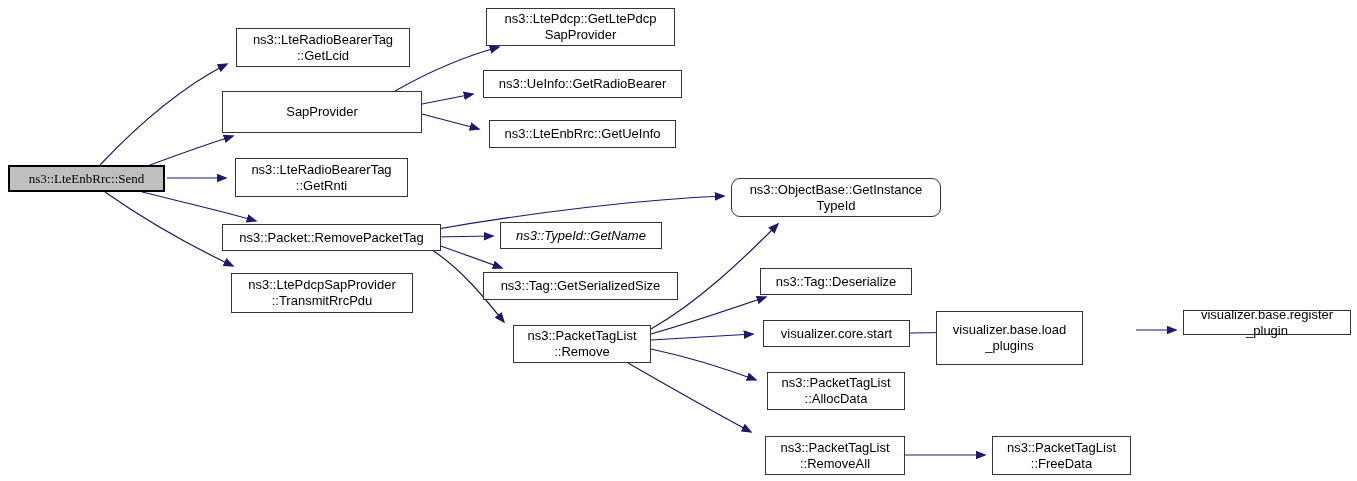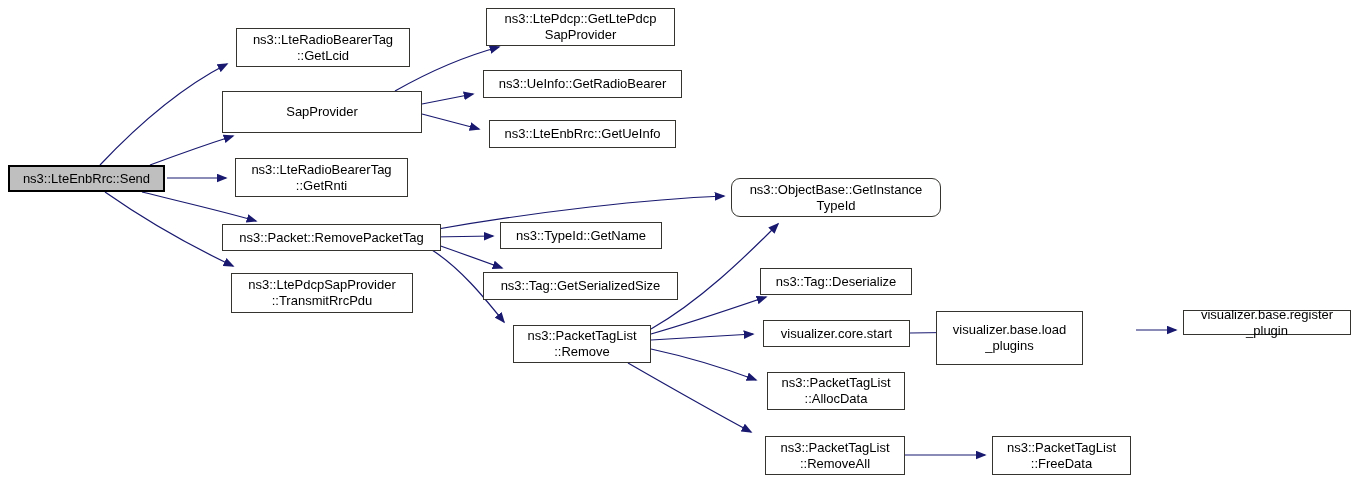--- a/index.html
+++ b/index.html
@@ -34,20 +34,21 @@
     font-size: 13px;
     line-height: 16px;
     color: #000000;
     white-space: nowrap;
     cursor: pointer;
   }
   .node.root {
     background: #bfbfbf;
     border: 2px solid #000000;
     cursor: default;
+    font-family: Liberation Serif, serif;
   }
   .edge {
     fill: none;
     stroke-width: 1.2px;
   }
 </style>
 </head>
 <body>
 
 <div id="canvas">
@@ -109,21 +110,21 @@
       <div class="node" style="left: 483px; top: 70px; width: 199px; height: 28px;">
         <div>ns3::UeInfo::GetRadioBearer</div>
       </div>
       <div class="node" style="left: 489px; top: 120px; width: 187px; height: 28px;">
         <div>ns3::LteEnbRrc::GetUeInfo</div>
       </div>
       <div class="node" style="left: 731px; top: 178px; width: 210px; height: 39px; border-radius: 9px;">
         <div>ns3::ObjectBase::GetInstance</div>
         <div>TypeId</div>
       </div>
-      <div class="node" style="left: 500px; top: 222px; width: 162px; height: 27px;">
+      <div class="node" style="left: 500px; top: 222px; width: 162px; height: 27px; font-style: italic;">
         <div>ns3::TypeId::GetName</div>
       </div>
       <div class="node" style="left: 483px; top: 272px; width: 195px; height: 28px;">
         <div>ns3::Tag::GetSerializedSize</div>
       </div>
       <div class="node" style="left: 513px; top: 325px; width: 138px; height: 38px;">
         <div>ns3::PacketTagList</div>
         <div>::Remove</div>
       </div>
       <div class="node" style="left: 760px; top: 268px; width: 152px; height: 27px;">

